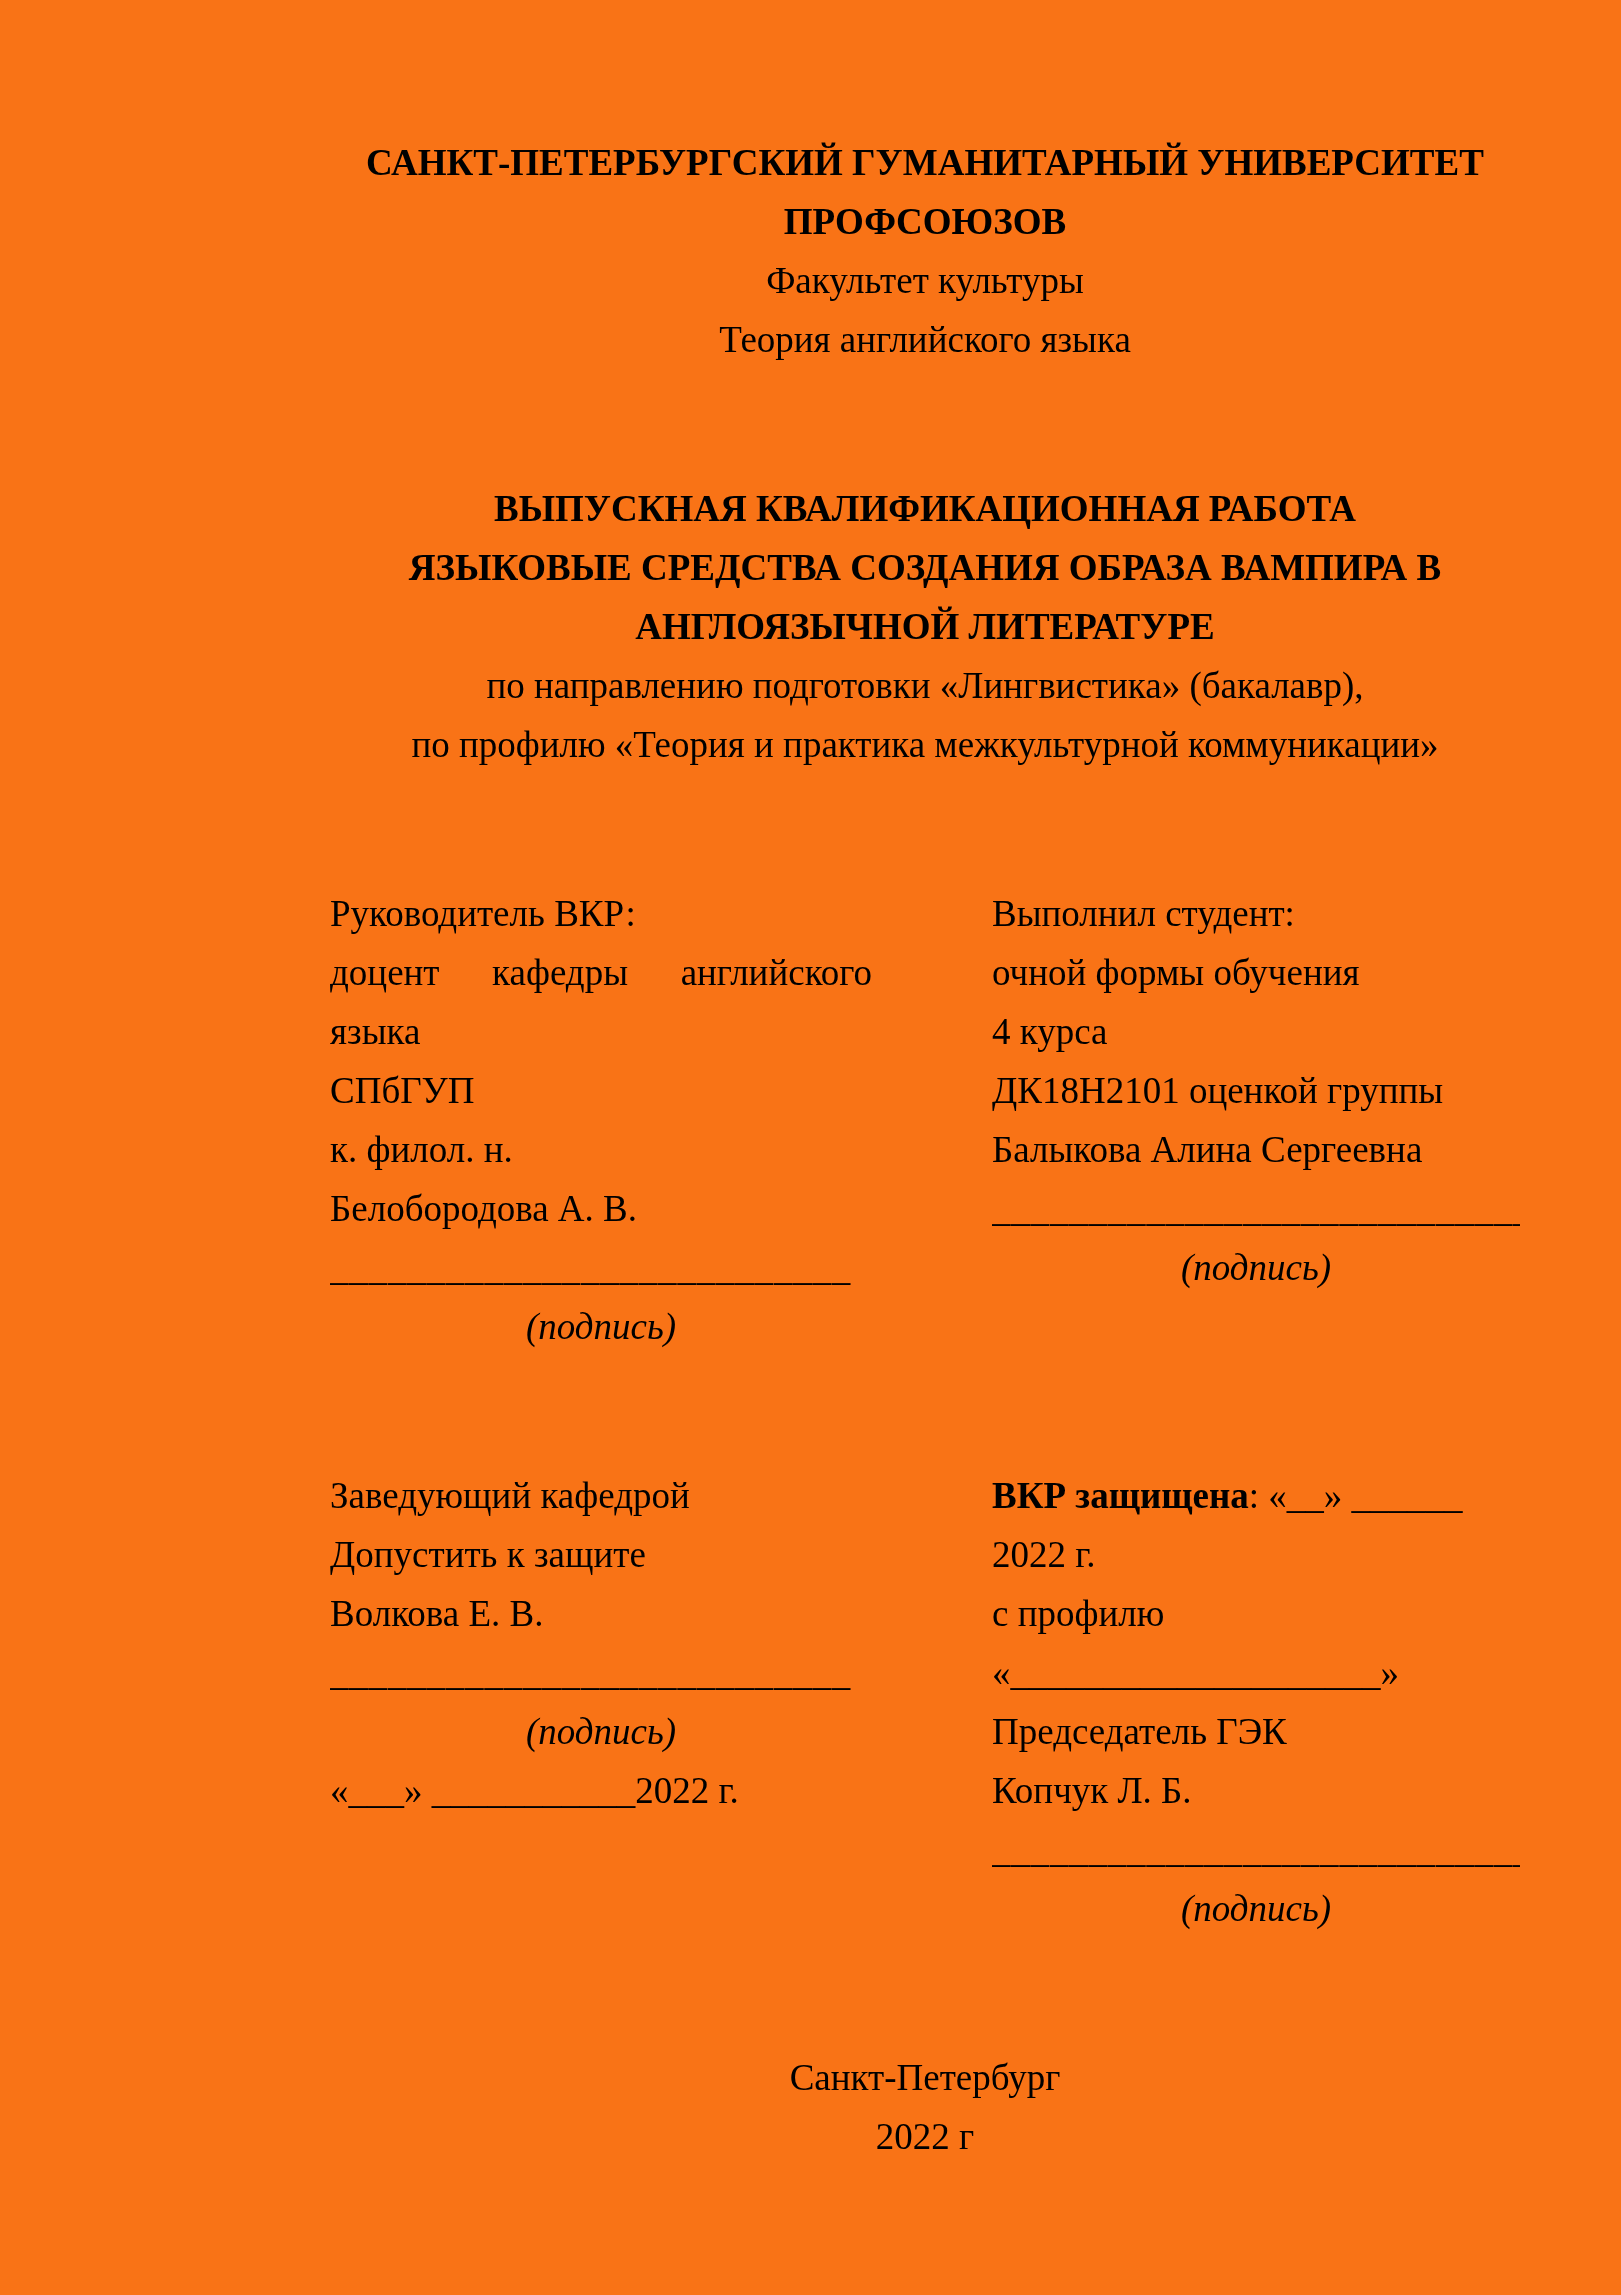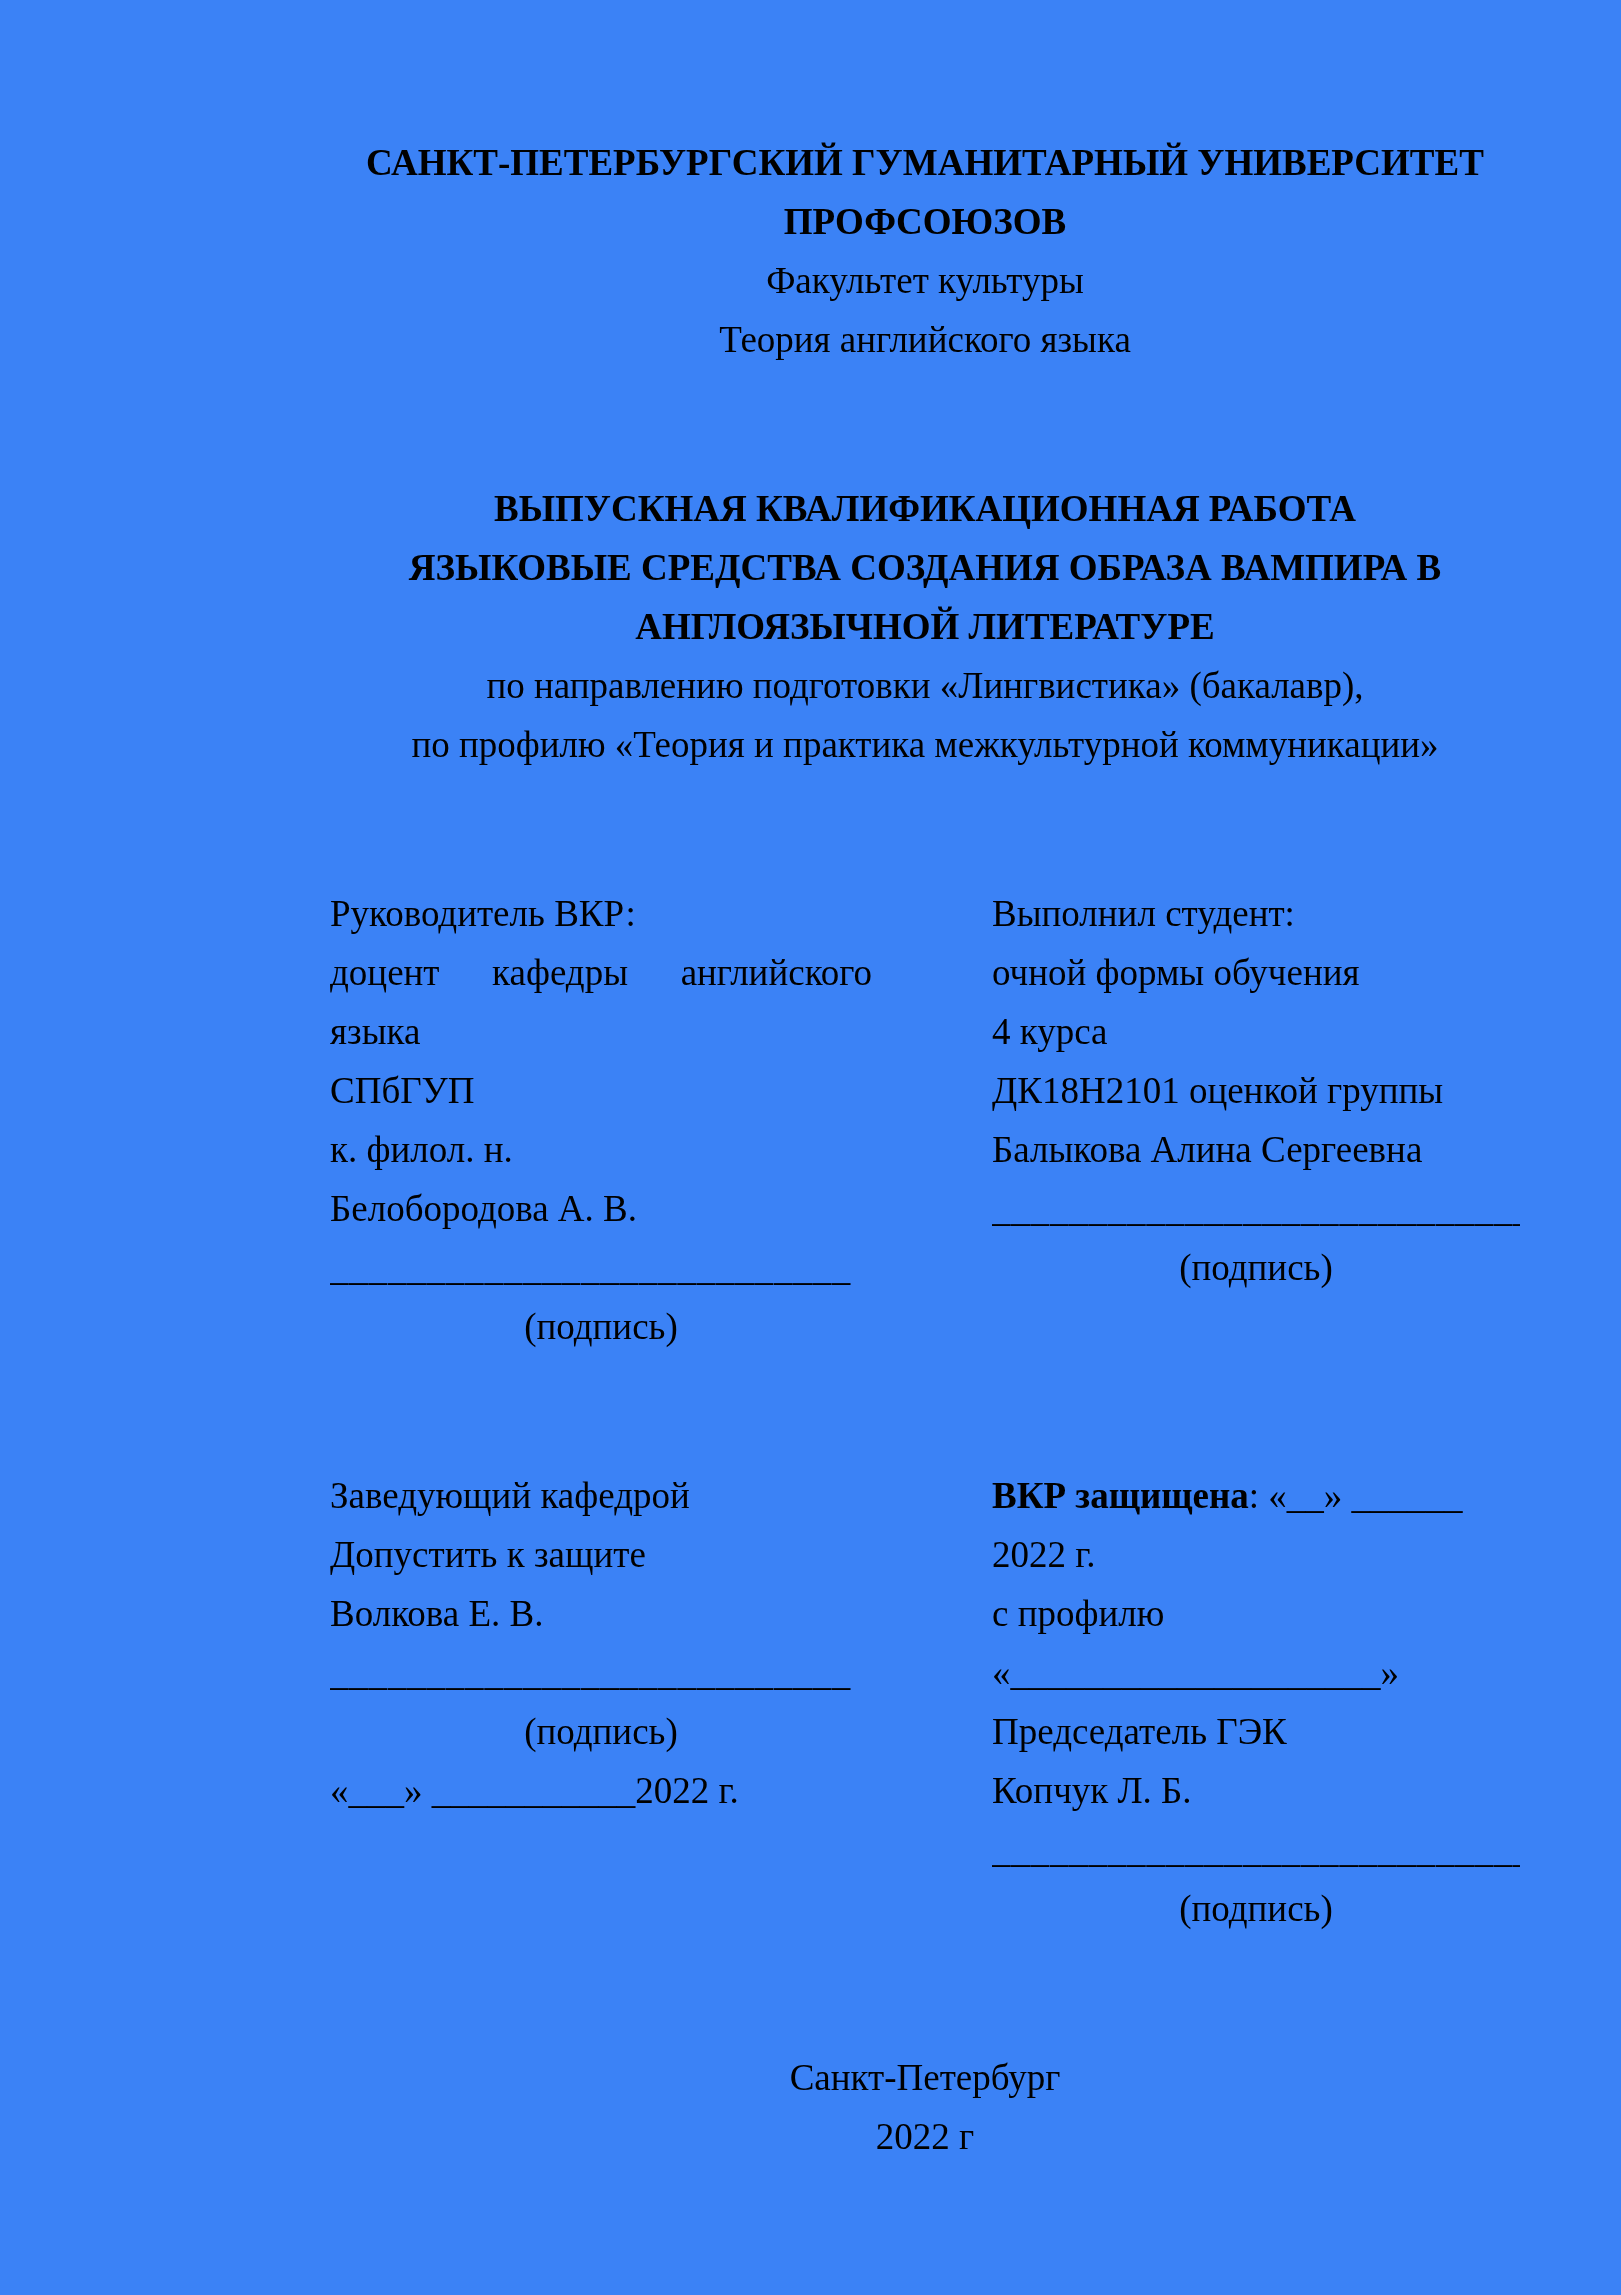--- a/index.html
+++ b/index.html
@@ -5,21 +5,21 @@
   html, body {
     margin: 0;
     padding: 0;
     background: #e8e8e8;
   }
   .page {
     position: relative;
     width: 1622px;
     height: 2295px;
     margin: 0 auto;
-    background: #3b82f6;
+    background: #f97316;
     color: #000000;
     font-family: "Liberation Serif", "DejaVu Serif", serif;
     font-size: 37px;
     line-height: 59px;
     box-sizing: border-box;
     padding: 133px 102px 0 330px;
   }
   .center { text-align: center; }
   .bold   { font-weight: bold; }
 
@@ -38,20 +38,21 @@
     text-align-last: justify;
   }
 
   .sig-line {
     white-space: nowrap;
     overflow: hidden;
     letter-spacing: 0.8px;
   }
   .sig-caption {
     text-align: center;
+    font-style: italic;
   }
 
   .footer { margin-top: 110px; }
 </style>
 </head>
 <body>
 
 <div class="page">
 
   <div class="center">

